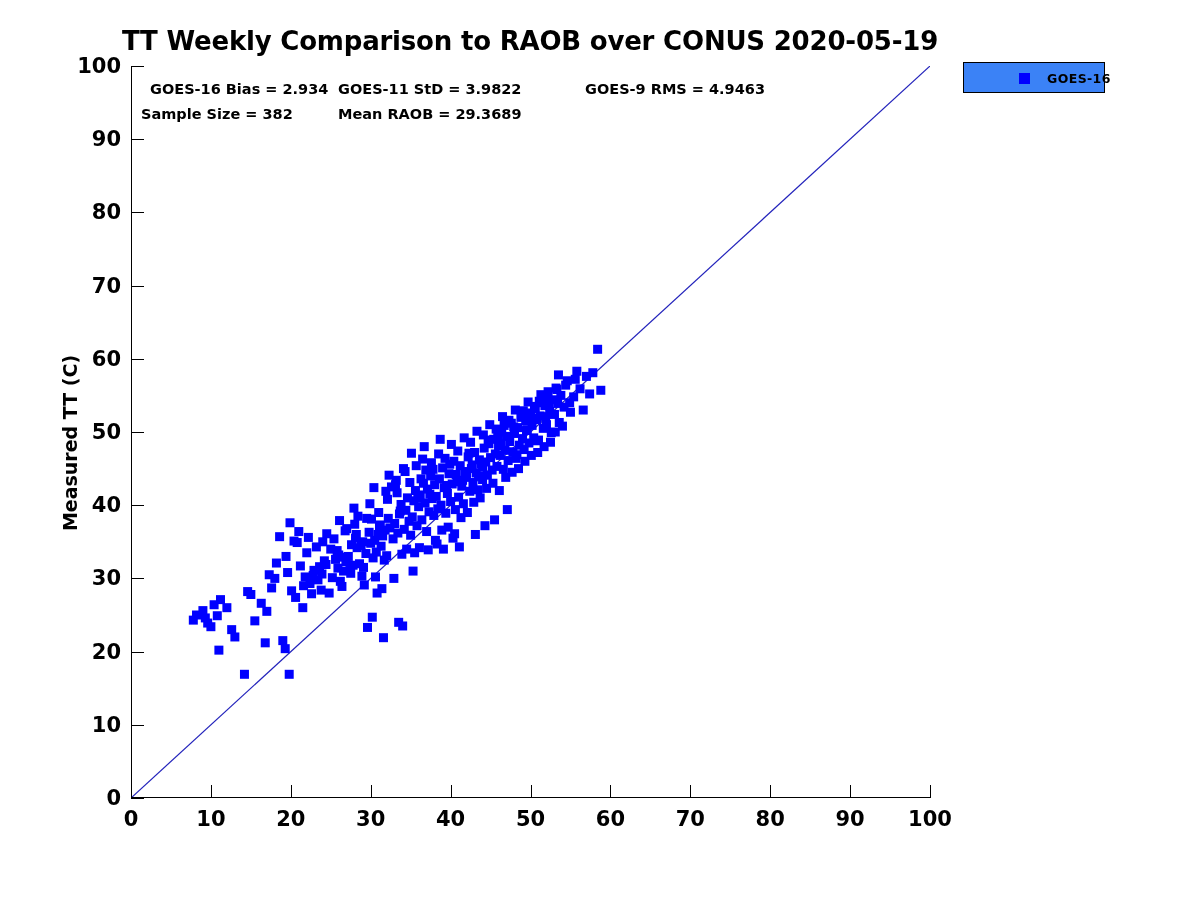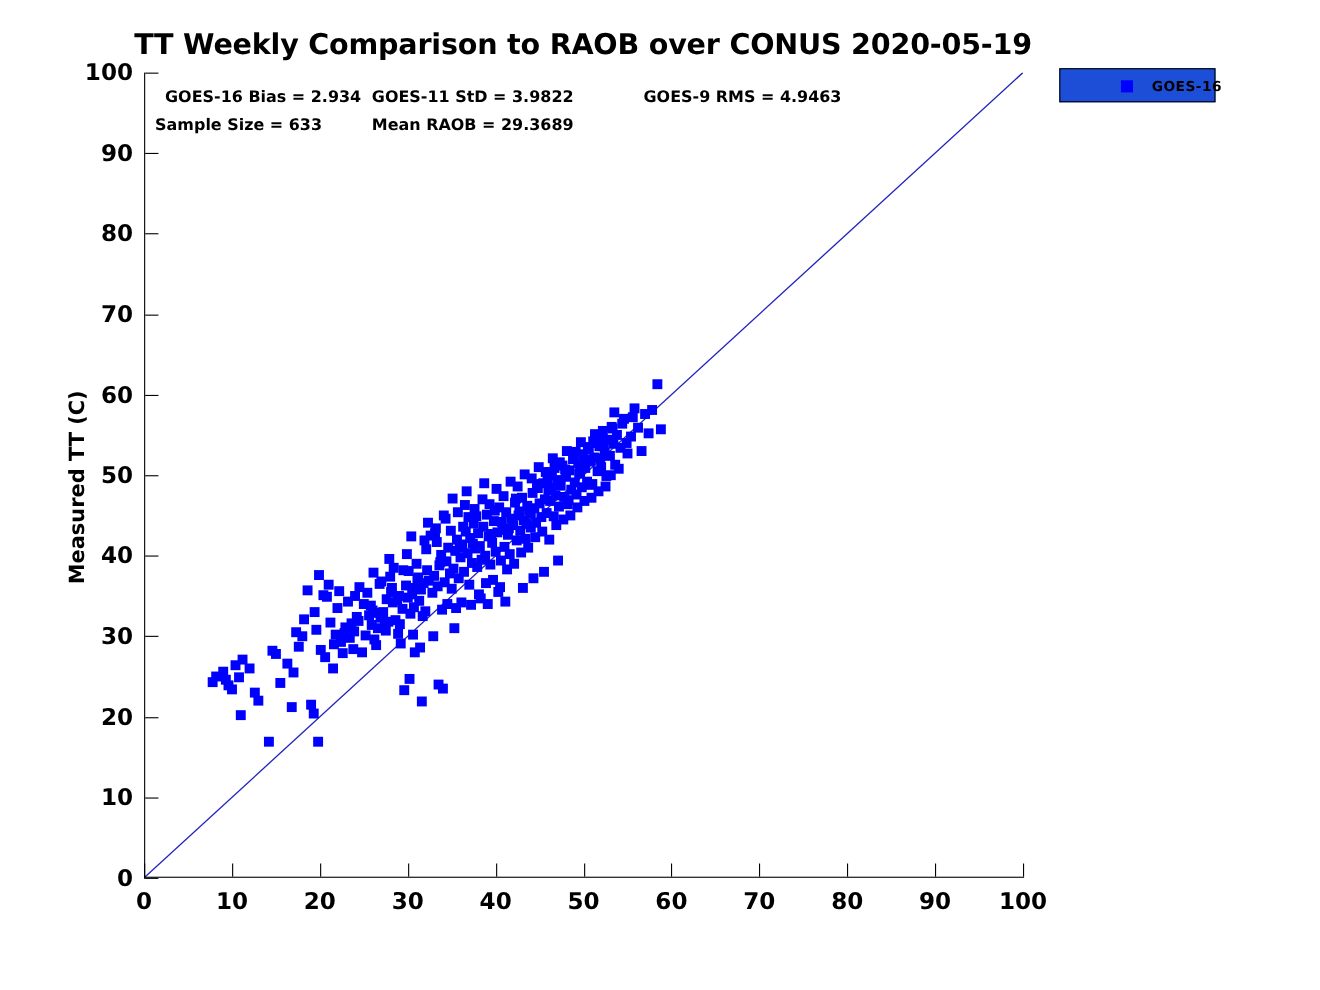--- a/index.html
+++ b/index.html
@@ -113,21 +113,21 @@
     color: #000000;
     white-space: nowrap;
   }
   #legend-box {
     position: absolute;
     left: 963px;
     top: 62px;
     width: 140px;
     height: 29px;
     border: 1px solid #000000;
-    background: #1d4ed8;
+    background: #3b82f6;
   }
   #legend-swatch {
     position: absolute;
     left: 55px;
     top: 10px;
     width: 11px;
     height: 11px;
   }
   #legend-label {
     position: absolute;
@@ -148,21 +148,21 @@
 </head>
 <body>
 
 <div id="page">
 
   <div id="chart-title">TT Weekly Comparison to RAOB over CONUS 2020-05-19</div>
 
   <div class="stat-text" style="left:150px; top:81px;">GOES-16 Bias = 2.934</div>
   <div class="stat-text" style="left:338px; top:81px;">GOES-11 StD = 3.9822</div>
   <div class="stat-text" style="left:585px; top:81px;">GOES-9 RMS = 4.9463</div>
-  <div class="stat-text" style="left:141px; top:106px;">Sample Size = 633</div>
+  <div class="stat-text" style="left:141px; top:106px;">Sample Size = 382</div>
   <div class="stat-text" style="left:338px; top:106px;">Mean RAOB = 29.3689</div>
 
   <div id="plot-frame">
     <svg id="plot-canvas" width="799" height="732">
         <line x1="0" y1="732" x2="799" y2="0" stroke="#2222bb" stroke-width="1.2"></line>
         <g fill="#0000ff">
           <rect x="57.82" y="549.62" width="9" height="9"></rect>
           <rect x="61.02" y="544.50" width="9" height="9"></rect>
           <rect x="69.81" y="547.43" width="9" height="9"></rect>
           <rect x="72.20" y="552.55" width="9" height="9"></rect>

